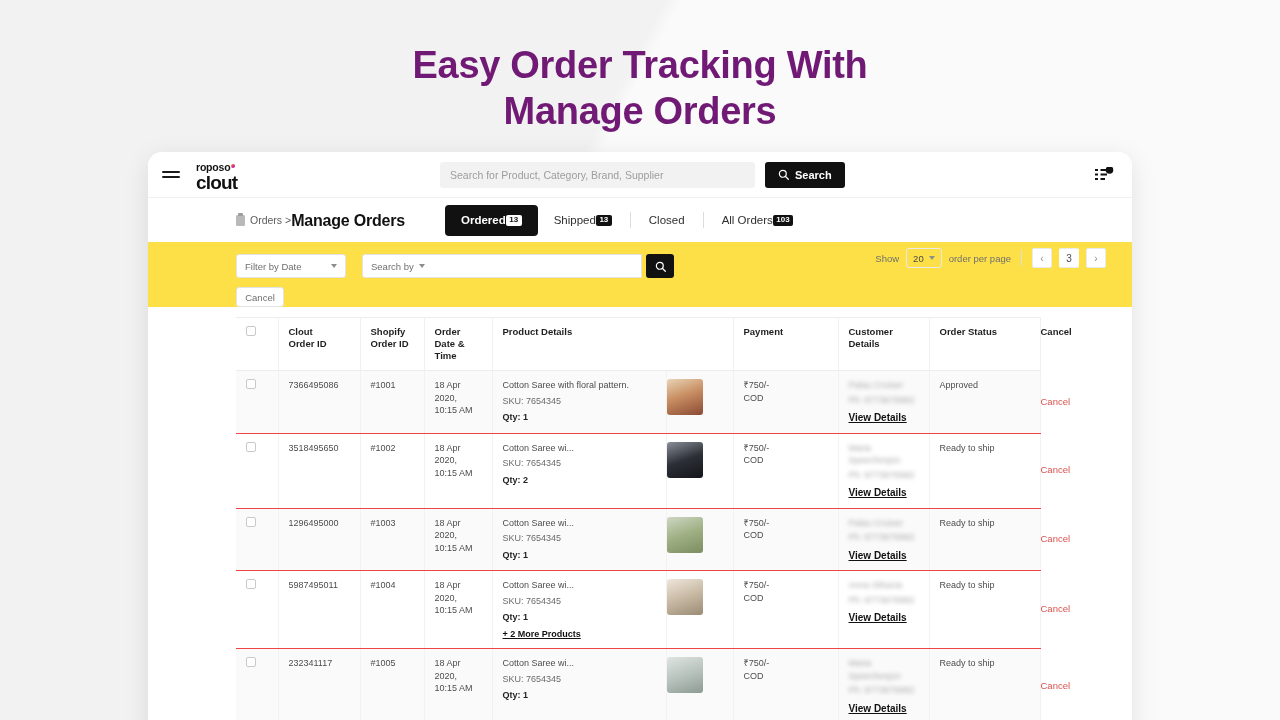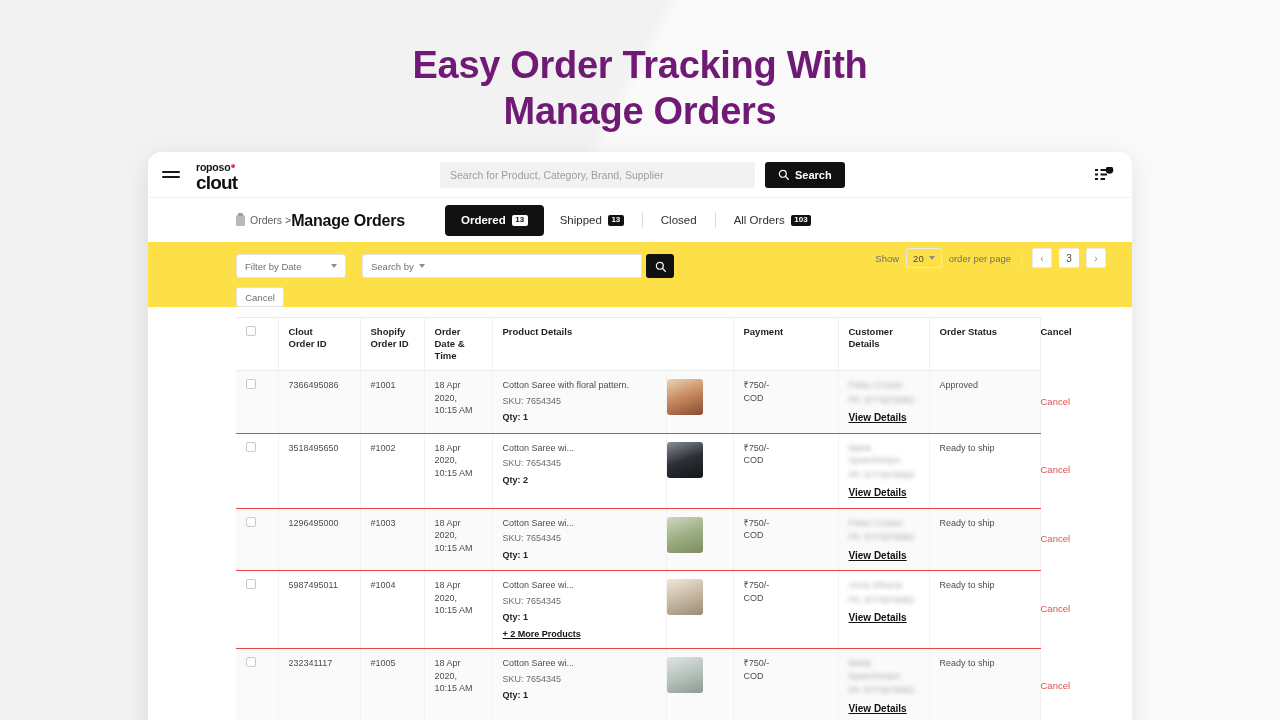--- a/index.html
+++ b/index.html
@@ -101,21 +101,21 @@
     position: relative; display: inline-block;
   }
   .clipboard-icon::before {
     content: ""; position: absolute; top: -2px; left: 2px;
     width: 5px; height: 3px; background: #9e9e9e; border-radius: 1px;
   }
   .page-title { font-size: 16px; font-weight: bold; color: #111; margin-top: 1px; letter-spacing: -0.2px; }
 
   .tabs { display: flex; align-items: center; margin-left: 40px; height: 45px; }
   .tab {
-    display: flex; align-items: center; gap: 6px;
+    display: flex; align-items: center; 
     font-size: 11.5px; color: #2f2f2f; cursor: pointer;
     padding: 0 16px; height: 31px;
     border-radius: 4px;
   }
   .tab.active { background: #111; color: #fff; font-weight: bold; height: 31px; }
   .tab .badge {
     background: #111; color: #fff; font-size: 8px; font-weight: bold;
     border-radius: 2px; padding: 1.5px 3.5px; line-height: 1;
   }
   .tab.active .badge { background: #fff; color: #111; }

